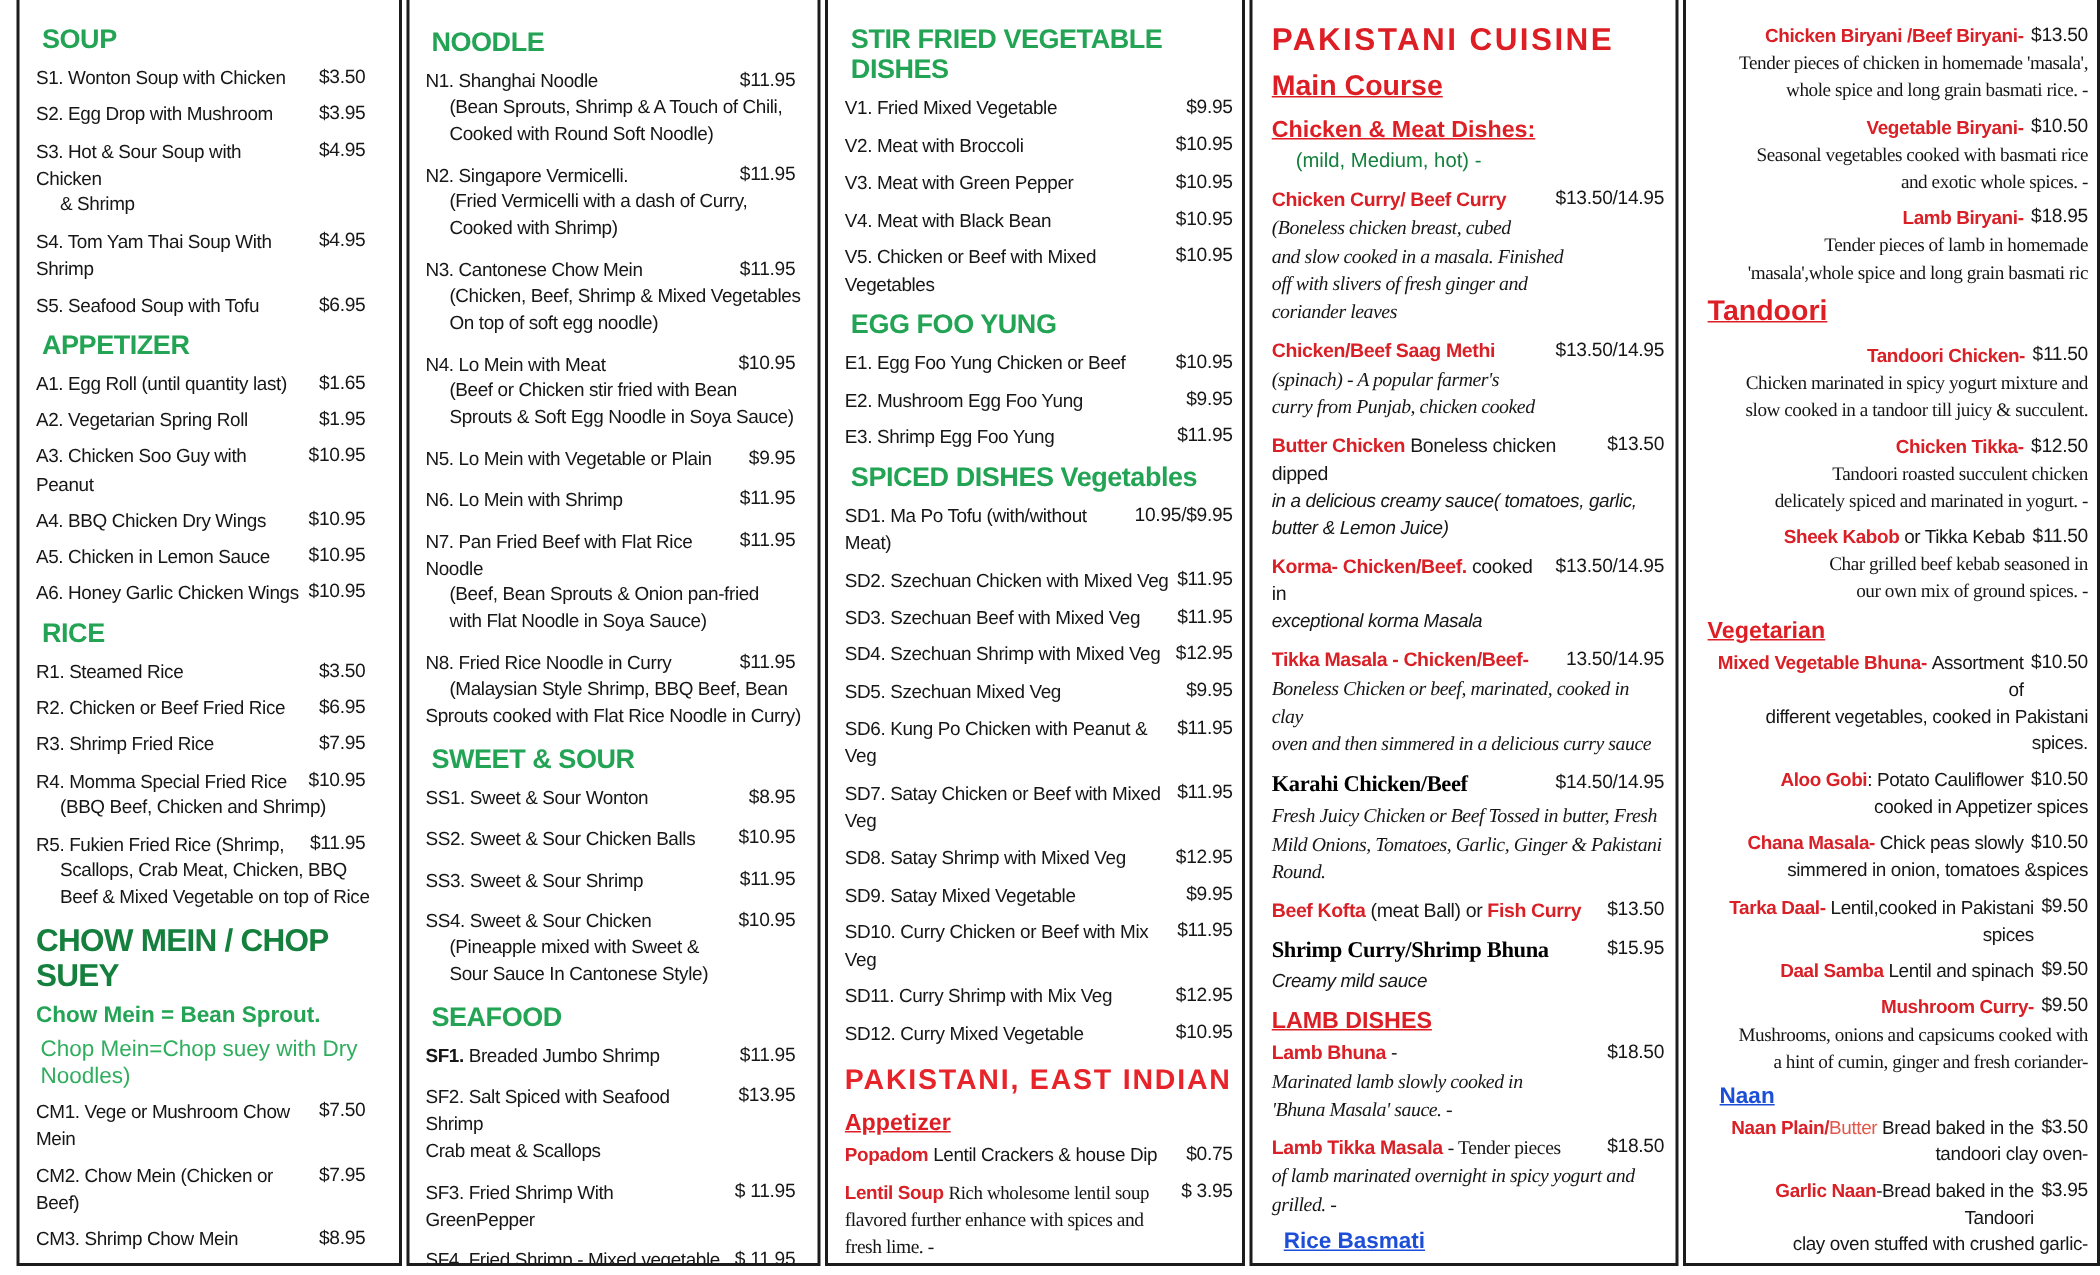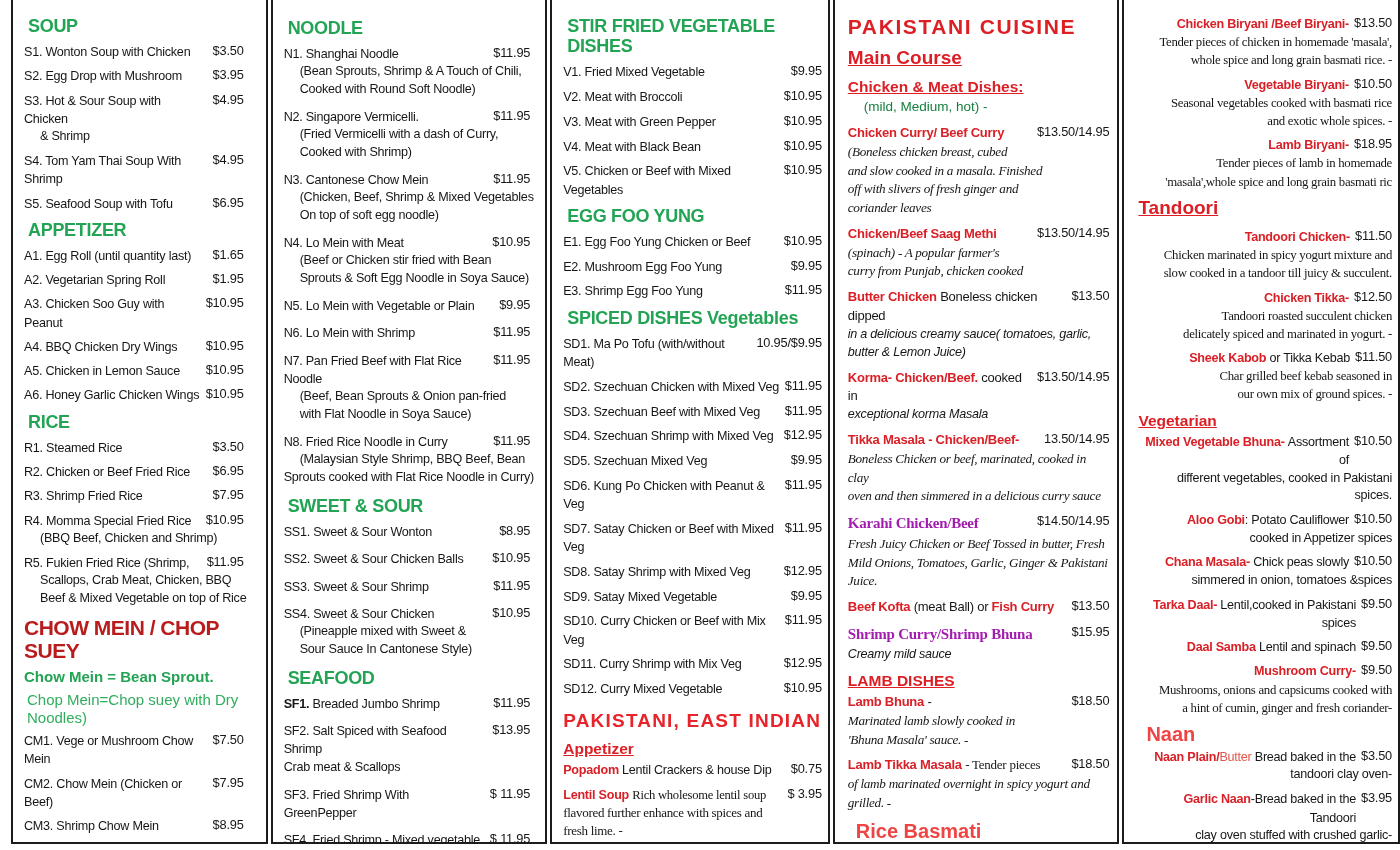--- a/index.html
+++ b/index.html
@@ -7,26 +7,26 @@
   #menu-board{display:flex;gap:3px;padding-left:11px;margin-top:-3px;height:850px;}
   .col{box-sizing:border-box;border:2px solid #1c1c1c;background:#fff;height:847px;overflow:hidden;}
   .c1{width:257px;padding:10px 6px 0 11px;}
   .c2{width:277px;padding:12px 6px 0 11px;}
   .c3{width:280px;padding:10px 6px 0 11px;}
   .c4{width:287px;padding:12px 8px 0 13px;}
   .c5{width:278px;padding:16px 6px 0 14px;}
   
   .h{font-weight:bold;line-height:1.12;}
   .h-green{color:#23a455;font-size:18px;letter-spacing:-0.3px;margin:7px 0 7px 4px;}
-  .h-green-big{color:#b91c1c;font-size:21px;letter-spacing:-0.5px;margin:8px 0 5px 0;}
+  .h-green-big{color:#15803d;font-size:21px;letter-spacing:-0.5px;margin:8px 0 5px 0;}
   .h-red-caps{color:#dd1f25;font-size:21px;letter-spacing:1.6px;margin:4px 0 8px 0;}
   .h-red-caps-sm{color:#e8242b;font-size:19px;letter-spacing:1.2px;margin:12px 0 4px 0;}
   .h-red-u-lg{color:#dd1f25;font-size:19px;text-decoration:underline;margin:4px 0 10px 0;}
   .h-red-u{color:#dd1f25;font-size:15.5px;text-decoration:underline;margin:8px 0 4px 0;}
-  .h-red-u-sm{color:#ef4444;font-size:20px;margin:6px 0 3px 8px;}
+  .h-red-u-sm{color:#1d4ed8;font-size:15px;text-decoration:underline;margin:6px 0 3px 8px;}
   
   .note{line-height:1.25;margin:2px 0 4px 0;}
   .n-green-b{color:#23a455;font-weight:bold;font-size:15px;}
   .n-green-n{color:#2fae5e;font-size:15px;margin-left:3px;}
   .n-plain{color:#15803d;font-size:13.5px;margin:0 0 8px 16px;}
   
   .item{margin-bottom:7px;}
   .row{display:flex;align-items:flex-start;}
   .title{flex:1 1 auto;font-size:12.6px;letter-spacing:-0.25px;line-height:1.45;}
   .price{flex:none;margin-left:auto;padding-left:5px;font-size:12.8px;letter-spacing:-0.2px;white-space:nowrap;}
@@ -44,21 +44,21 @@
   .c4 .sub{padding-left:0;font-style:italic;}
   .c4 .sub.serif{font-size:13.2px;}
   .c5 .item{margin-bottom:6px;text-align:right;}
   .c5 .title{font-size:12.6px;}
   .c5 .sub{padding-left:2px;}
   .c5 .sub.serif{font-size:12.8px;}
   
   .t-k{color:#161616;}
   .t-ks{color:#161616;font-family:"Liberation Serif",serif;}
   .t-r{color:#d92027;font-weight:bold;}
-  .t-rs{color:#a21caf;font-weight:bold;font-family:"Liberation Serif",serif;font-size:15px;}
+  .t-rs{color:#000000;font-weight:bold;font-family:"Liberation Serif",serif;font-size:15px;}
   .t-rl{color:#e2574b;}
   .t-b{font-weight:bold;}
 </style>
 </head>
 <body>
 
 <div id="menu-board">
     <div class="col c1">
       <div class="h h-green">SOUP</div>
       <div class="item">
@@ -489,21 +489,21 @@
         <div class="sub serif">Boneless Chicken or beef, marinated, cooked in clay</div>
         <div class="sub serif">oven and then simmered in a delicious curry sauce</div>
       </div>
       <div class="item">
         <div class="row">
           <span class="title"><span class="t-rs">Karahi Chicken/Beef</span></span>
           <span class="price">$14.50/14.95</span>
         </div>
         <div class="sub serif">Fresh Juicy Chicken or Beef Tossed in butter, Fresh</div>
         <div class="sub serif">Mild Onions, Tomatoes, Garlic, Ginger &amp; Pakistani</div>
-        <div class="sub serif">Juice.</div>
+        <div class="sub serif">Round.</div>
       </div>
       <div class="item">
         <div class="row">
           <span class="title"><span class="t-r">Beef Kofta </span><span class="t-k">(meat Ball) or </span><span class="t-r">Fish Curry</span></span>
           <span class="price">$13.50</span>
         </div>
       </div>
       <div class="item">
         <div class="row">
           <span class="title"><span class="t-rs">Shrimp Curry/Shrimp Bhuna</span></span>

